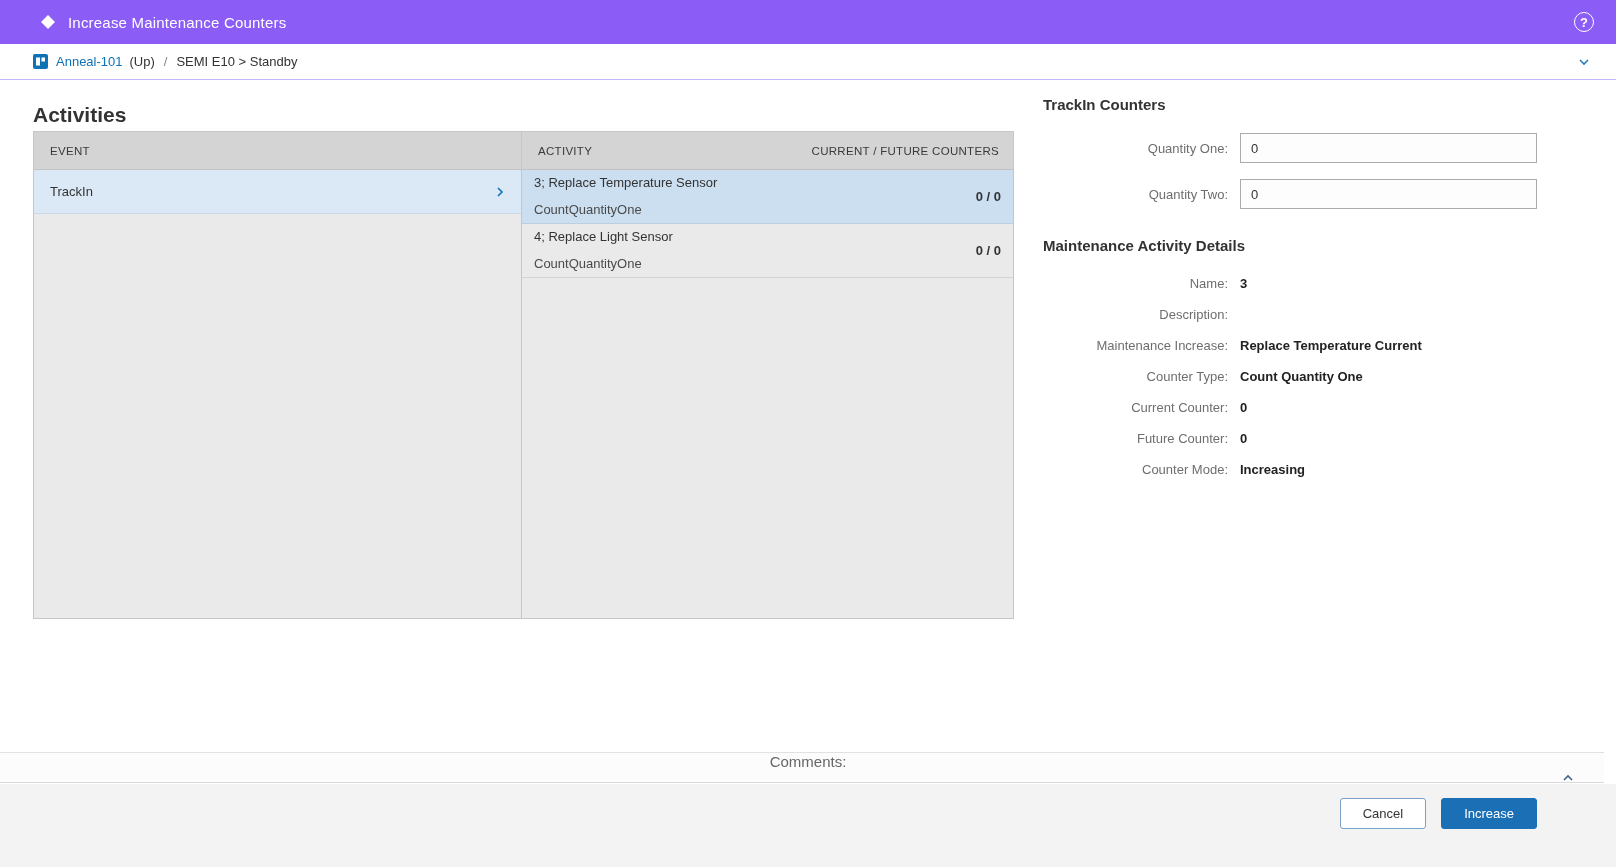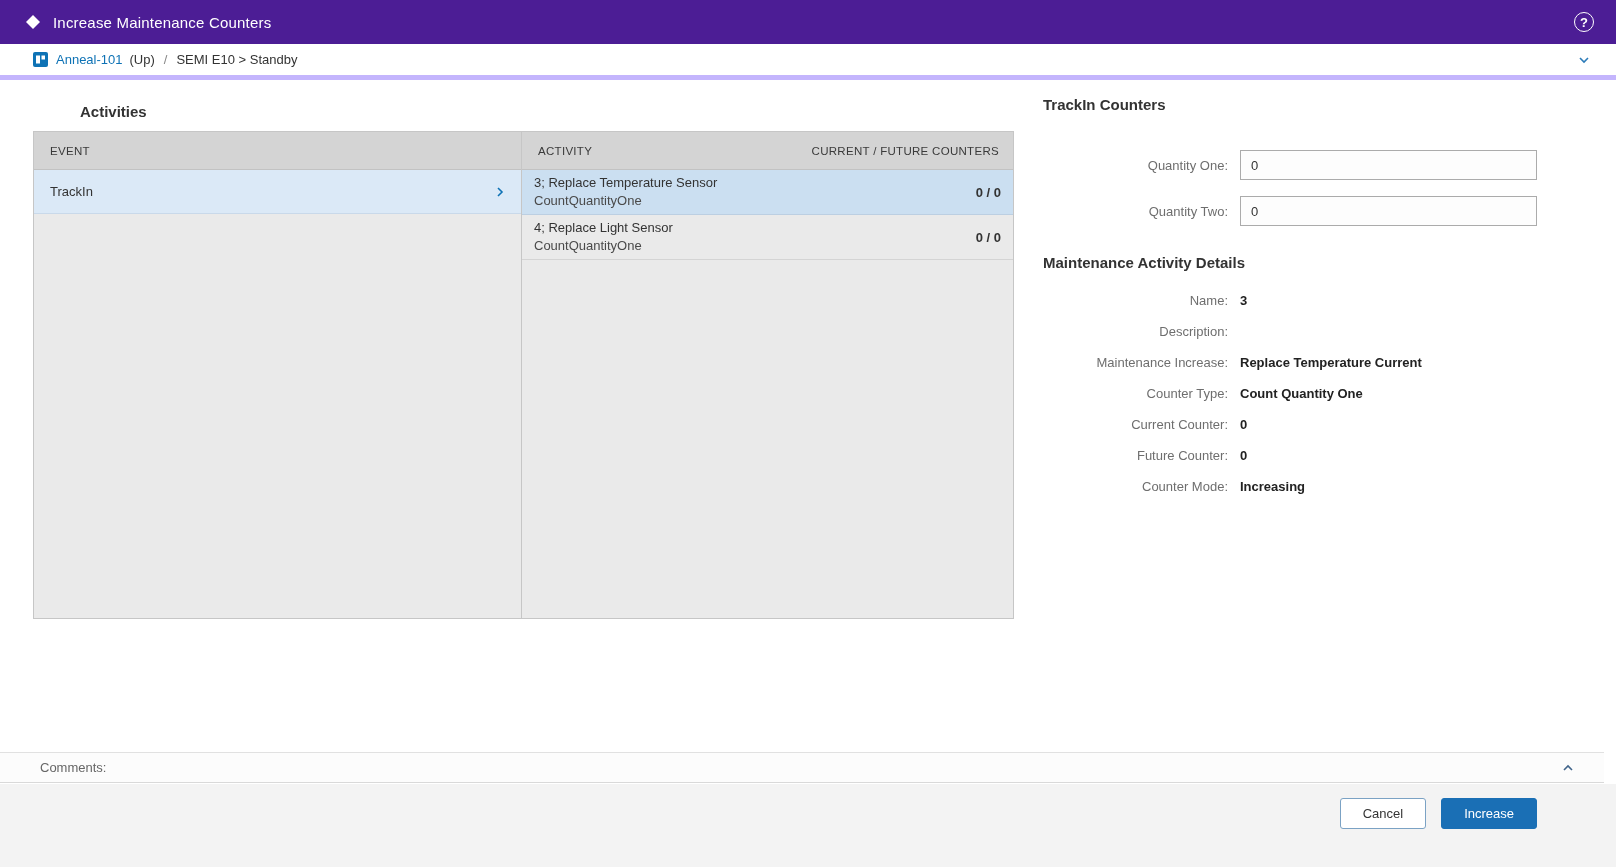--- a/index.html
+++ b/index.html
@@ -2,75 +2,75 @@
 <html><head>
 <meta charset="utf-8">
 <style>
   * { box-sizing: border-box; margin: 0; padding: 0; }
   html, body { background: #ffffff; }
   body { font-family: "Liberation Sans", sans-serif; color: #333; }
   .app { position: relative; width: 1616px; height: 867px; background: #fff; overflow: hidden; }
 
   
   .topbar { position: absolute; top: 0; left: 0; right: 0; height: 44px;
-            background: #4c1d95; display: flex; align-items: center; padding: 0 22px 0 25px; }
+            background: #8b5cf6; display: flex; align-items: center; padding: 0 22px 0 40px; }
   .topbar .app-icon { display: inline-flex; margin-right: 12px; }
   .topbar-title { color: #ffffff; font-size: 15px; letter-spacing: .2px; }
   .help-btn { margin-left: auto; width: 20px; height: 20px; border: 1.5px solid #ffffff;
               border-radius: 50%; color: #ffffff; font-size: 13px; display: flex;
               align-items: center; justify-content: center; cursor: pointer; font-weight: bold; }
 
   
   .breadcrumb-bar { position: absolute; top: 44px; left: 0; right: 0; height: 36px;
-                    background: #ffffff; border-bottom: 5px solid #c4b5fd;
+                    background: #ffffff; border-bottom: 1px solid #c4b5fd;
                     display: flex; align-items: center; padding: 0 24px 0 33px; font-size: 13px; }
   .res-icon { display: inline-flex; margin-right: 8px; }
   .crumb-link { color: #0e72b5; text-decoration: none; cursor: pointer; }
   .crumb-up { color: #333; margin-left: 7px; cursor: pointer; text-decoration: none; }
   .crumb-sep { color: #888; margin: 0 9px; }
   .crumb-state { color: #333; }
   .crumb-chevron { margin-left: auto; cursor: pointer; display: inline-flex; }
 
   
-  .activities-label { position: absolute; left: 33px; top: 103px; font-size: 15px; font-weight: 600; color: #333; margin-left: 47px; }
+  .activities-label { position: absolute; left: 33px; top: 103px; font-size: 21px; font-weight: 600; color: #333; }
   .grid { position: absolute; left: 33px; top: 131px; width: 981px; height: 488px;
           border: 1px solid #c6c6c6; background: #eaeaea; display: flex; }
   .col-event { width: 488px; border-right: 1px solid #c6c6c6; display: flex; flex-direction: column; }
   .col-activity { flex: 1; display: flex; flex-direction: column; }
   .grid-header { height: 38px; background: #d4d4d4; border-bottom: 1px solid #c2c2c2;
                  display: flex; align-items: center; padding: 0 14px 0 16px;
                  font-size: 11.5px; color: #3a3a3a; letter-spacing: .3px; flex: 0 0 38px; }
   .grid-header .hdr-right { margin-left: auto; }
   .event-row { height: 44px; background: #dbe9f7; border-bottom: 1px solid #c9d9ea;
                display: flex; align-items: center; padding: 0 14px 0 16px; font-size: 13px;
                color: #333; cursor: pointer; }
   .event-row .chev { margin-left: auto; display: inline-flex; }
   .act-row { min-height: 44px; border-bottom: 1px solid #d4d4d4; display: flex; align-items: center;
              padding: 4px 12px; font-size: 13px; cursor: pointer; }
   .act-row.selected { background: #cbdff1; border-bottom: 1px solid #bccfe2; }
   .act-lines { line-height: 18px; }
-  .act-line2 { color: #4a4a4a; }
+  .act-line2 { color: #4a4a4a; margin-top: 9px; }
   .act-counters { margin-left: auto; font-weight: bold; color: #333; }
 
   
   .right-panel { position: absolute; left: 1043px; top: 96px; width: 500px; }
-  .section-title { font-size: 15px; font-weight: 600; color: #333; margin-bottom: 37px; }
+  .section-title { font-size: 15px; font-weight: 600; color: #333; margin-bottom: 20px; }
   .field-row { display: flex; align-items: center; margin-bottom: 16px; }
   .field-label { width: 185px; text-align: right; margin-right: 12px; color: #6e6e6e; font-size: 13px; }
   .counter-input { width: 297px; height: 30px; border: 1px solid #ababab; background: #fdfdfd;
                    padding: 0 10px; font-size: 13px; color: #333; font-family: "Liberation Sans", sans-serif; }
   .details-title { margin: 28px 0 20px; }
   .detail-row { display: flex; margin-bottom: 12px; font-size: 13px; line-height: 19px; }
   .detail-label { width: 185px; text-align: right; margin-right: 12px; color: #6e6e6e; }
   .detail-value { color: #222; font-weight: 600; }
 
   
   .comments-bar { position: absolute; left: 0; right: 12px; top: 752px; height: 31px;
                   background: #fcfcfc; border-top: 1px solid #e1e1e1; border-bottom: 1px solid #d9d9d9;
-                  display: flex; align-items: center; padding: 0 28px 0 40px; font-size: 13px; color: #666; }
+                  display: flex; align-items: center; padding: 0 28px 0 40px; font-size: 15px; color: #666; flex-direction: column; }
   .comments-chevron { margin-left: auto; cursor: pointer; display: inline-flex; }
   .footer { position: absolute; left: 0; right: 0; top: 784px; bottom: 0; background: #f3f3f3;
             display: flex; justify-content: flex-end; align-items: flex-start;
             padding: 14px 79px 0 0; gap: 15px; }
   .btn { height: 31px; border-radius: 3px; font-size: 13px; padding: 0 22px; cursor: pointer;
          font-family: "Liberation Sans", sans-serif; }
   .btn-cancel { background: #ffffff; border: 1px solid #7ba2c4; color: #333; }
   .btn-primary { background: #1a6fb5; border: 1px solid #1a6fb5; color: #ffffff; }
 </style>
 </head>

